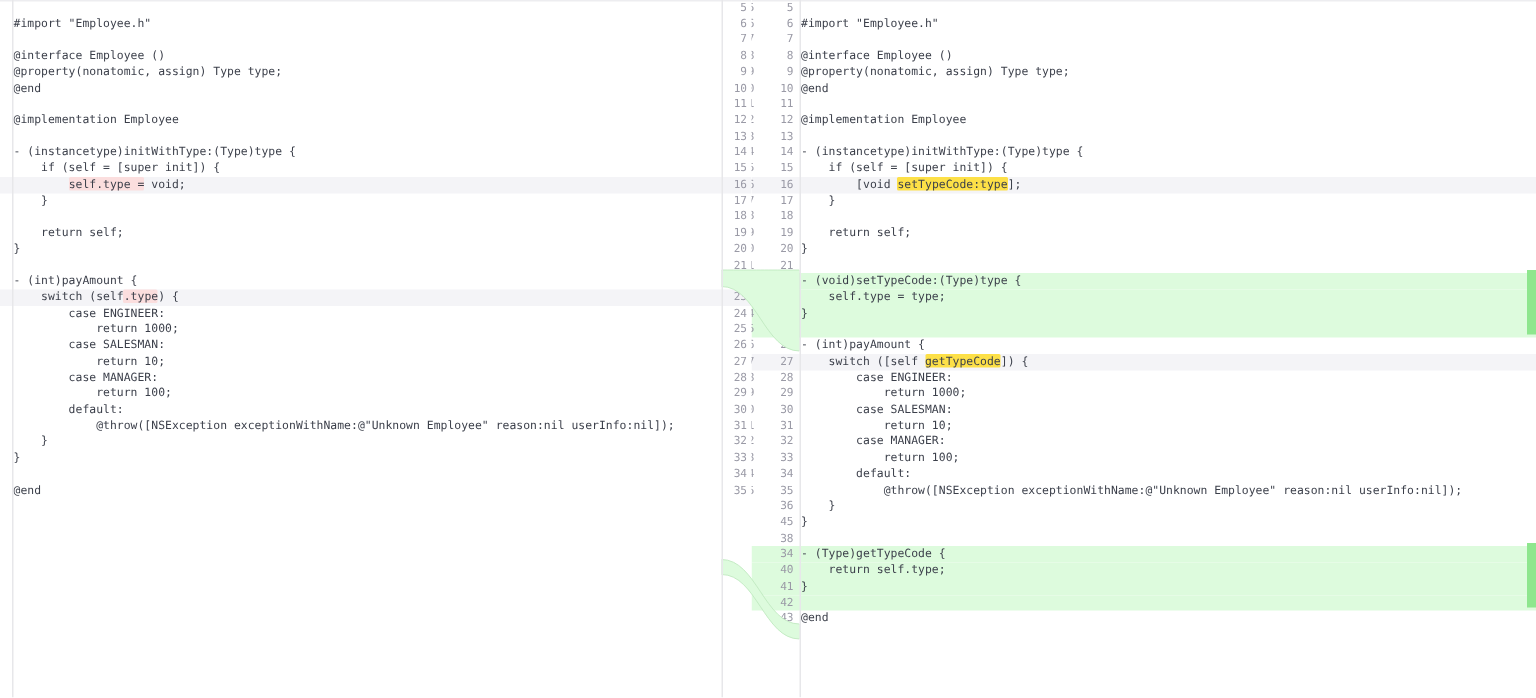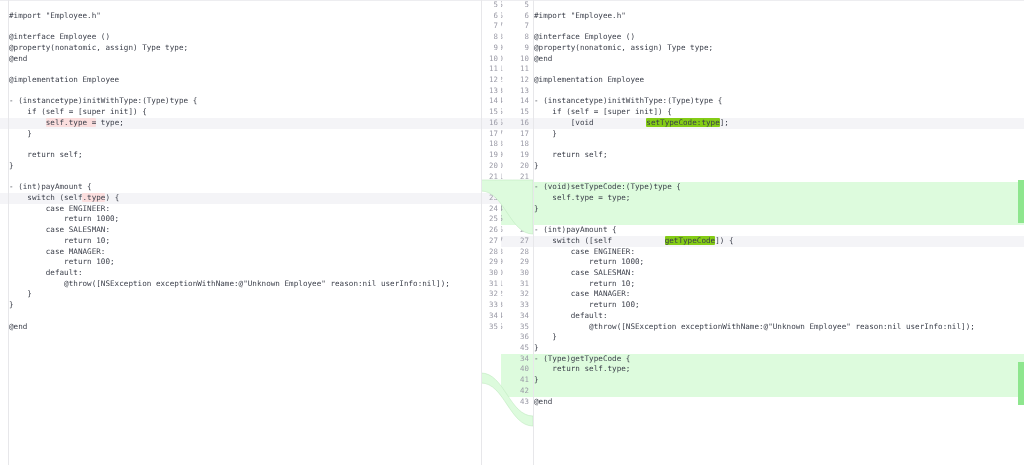--- a/index.html
+++ b/index.html
@@ -63,21 +63,21 @@
     font-size: 7.4px;
     color: #9a9aa6;
     white-space: pre;
   }
   #pane-left .ln-a  { right: 3px;  width: 22px; }
   #pane-right .ln-a { left: -18px; width: 20px; }
   #pane-right .ln-b { left: 8px;   width: 20px; }
 
   
   .tok-del { background: #fbdede; border-radius: 1px; }
-  .tok-add { background: #84cc16; border-radius: 1px; margin-left: 48px; }
+  .tok-add { background: #fde047; border-radius: 1px; }
 
   
   .edge-marker {
     position: absolute; right: 0; width: 6px;
     background: #8ee68e; z-index: 7;
   }
 
   
   #connectors {
     position: absolute;
@@ -104,21 +104,21 @@
         <div class="row" style="top: 0px;"><span class="lnum ln-a">6</span><span class="code">#import "Employee.h"</span></div>
         <div class="row" style="top: 0px;"><span class="lnum ln-a">7</span><span class="code"></span></div>
         <div class="row" style="top: 0px;"><span class="lnum ln-a">8</span><span class="code">@interface Employee ()</span></div>
         <div class="row" style="top: 0px;"><span class="lnum ln-a">9</span><span class="code">@property(nonatomic, assign) Type type;</span></div>
         <div class="row" style="top: 0px;"><span class="lnum ln-a">10</span><span class="code">@end</span></div>
         <div class="row" style="top: 0px;"><span class="lnum ln-a">11</span><span class="code"></span></div>
         <div class="row" style="top: 0px;"><span class="lnum ln-a">12</span><span class="code">@implementation Employee</span></div>
         <div class="row" style="top: 0px;"><span class="lnum ln-a">13</span><span class="code"></span></div>
         <div class="row" style="top: 0px;"><span class="lnum ln-a">14</span><span class="code">- (instancetype)initWithType:(Type)type {</span></div>
         <div class="row" style="top: 0px;"><span class="lnum ln-a">15</span><span class="code">    if (self = [super init]) {</span></div>
-        <div class="row hl-row" style="top: 0px;"><span class="lnum ln-a">16</span><span class="code"><span>        </span><span class="tok-del">self.type =</span><span> type;</span></span></div>
+        <div class="row hl-row" style="top: 0px;"><span class="lnum ln-a">16</span><span class="code"><span>        </span><span class="tok-del">self.type =</span><span> void;</span></span></div>
         <div class="row" style="top: 0px;"><span class="lnum ln-a">17</span><span class="code">    }</span></div>
         <div class="row" style="top: 0px;"><span class="lnum ln-a">18</span><span class="code"></span></div>
         <div class="row" style="top: 0px;"><span class="lnum ln-a">19</span><span class="code">    return self;</span></div>
         <div class="row" style="top: 0px;"><span class="lnum ln-a">20</span><span class="code">}</span></div>
         <div class="row" style="top: 0px;"><span class="lnum ln-a">21</span><span class="code"></span></div>
         <div class="row" style="top: 0px;"><span class="lnum ln-a">22</span><span class="code">- (int)payAmount {</span></div>
         <div class="row hl-row" style="top: 0px;"><span class="lnum ln-a">23</span><span class="code"><span>    switch (self</span><span class="tok-del">.type</span><span>) {</span></span></div>
         <div class="row" style="top: 0px;"><span class="lnum ln-a">24</span><span class="code">        case ENGINEER:</span></div>
         <div class="row" style="top: 0px;"><span class="lnum ln-a">25</span><span class="code">            return 1000;</span></div>
         <div class="row" style="top: 0px;"><span class="lnum ln-a">26</span><span class="code">        case SALESMAN:</span></div>
@@ -163,20 +163,21 @@
         <div class="row" style="top: 0px;"><span class="lnum ln-a">28</span><span class="lnum ln-b">28</span><span class="code">        case ENGINEER:</span></div>
         <div class="row" style="top: 0px;"><span class="lnum ln-a">29</span><span class="lnum ln-b">29</span><span class="code">            return 1000;</span></div>
         <div class="row" style="top: 0px;"><span class="lnum ln-a">30</span><span class="lnum ln-b">30</span><span class="code">        case SALESMAN:</span></div>
         <div class="row" style="top: 0px;"><span class="lnum ln-a">31</span><span class="lnum ln-b">31</span><span class="code">            return 10;</span></div>
         <div class="row" style="top: 0px;"><span class="lnum ln-a">32</span><span class="lnum ln-b">32</span><span class="code">        case MANAGER:</span></div>
         <div class="row" style="top: 0px;"><span class="lnum ln-a">33</span><span class="lnum ln-b">33</span><span class="code">            return 100;</span></div>
         <div class="row" style="top: 0px;"><span class="lnum ln-a">34</span><span class="lnum ln-b">34</span><span class="code">        default:</span></div>
         <div class="row" style="top: 0px;"><span class="lnum ln-a">35</span><span class="lnum ln-b">35</span><span class="code">            @throw([NSException exceptionWithName:@"Unknown Employee" reason:nil userInfo:nil]);</span></div>
         <div class="row" style="top: 0px;"><span class="lnum ln-a"></span><span class="lnum ln-b">36</span><span class="code">    }</span></div>
         <div class="row" style="top: 0px;"><span class="lnum ln-a"></span><span class="lnum ln-b">45</span><span class="code">}</span></div>
+        <div class="row" style="top: 0px;"><span class="lnum ln-a"></span><span class="lnum ln-b">38</span><span class="code"></span></div>
         <div class="row hl-add" style="top: 0px;"><span class="lnum ln-a"></span><span class="lnum ln-b">34</span><span class="code">- (Type)getTypeCode {</span></div>
         <div class="row hl-add" style="top: 0px;"><span class="lnum ln-a"></span><span class="lnum ln-b">40</span><span class="code">    return self.type;</span></div>
         <div class="row hl-add" style="top: 0px;"><span class="lnum ln-a"></span><span class="lnum ln-b">41</span><span class="code">}</span></div>
         <div class="row hl-add" style="top: 0px;"><span class="lnum ln-a"></span><span class="lnum ln-b">42</span><span class="code"></span></div>
         <div class="row" style="top: 0px;"><span class="lnum ln-a"></span><span class="lnum ln-b">43</span><span class="code">@end</span></div>
       </div>
     <div id="edge-markers">
         <div class="edge-marker" style="top: 180px; height: 43px;"></div>
         <div class="edge-marker" style="top: 362px; height: 43px;"></div>
       </div>

